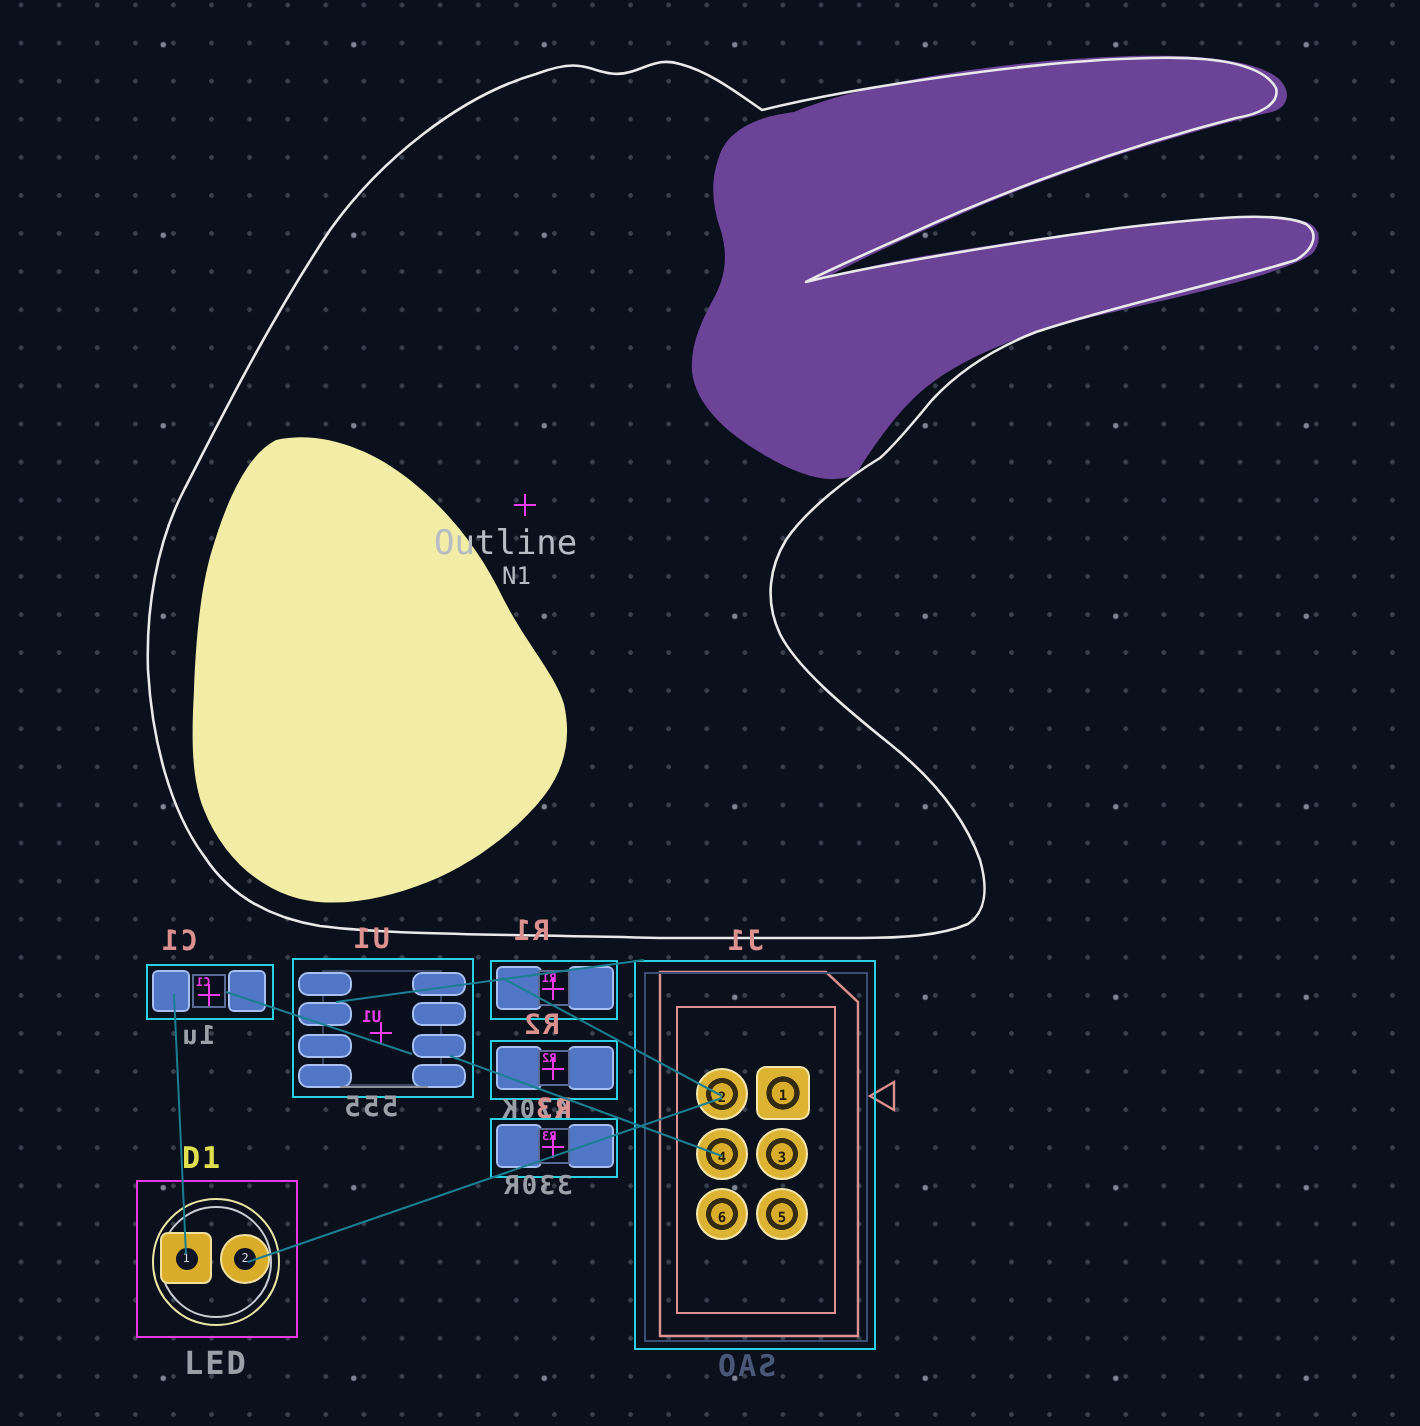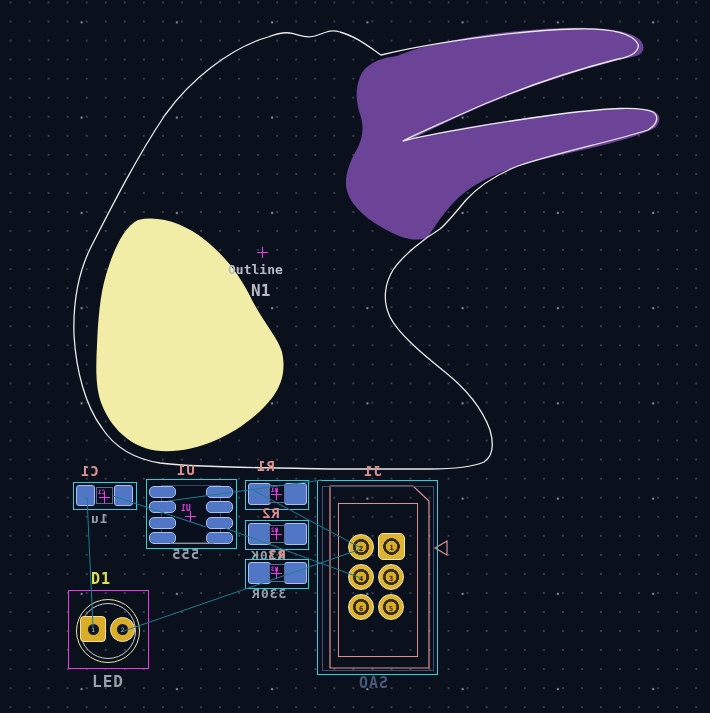--- a/index.html
+++ b/index.html
@@ -74,22 +74,22 @@
          C 110,210 135,160 165,115 C 190,80 230,48 268,37 C 276,34 284,32 290,33 Z"></path>
 
     <path fill="none" stroke="#dc9191" stroke-width="1.2" d="M 330,668 L 330,486 L 413,486 L 429,501 L 429,668 Z"></path>
 
     <path fill="none" stroke="#dc9191" stroke-width="1.2" d="M 447,541 L 435,548 L 447,555 Z"></path>
   </svg>
 
   <div class="abs" style="left:257px;top:247px;">
       <div class="cross"></div>
     </div>
-  <div class="abs" style="left:228px;top:262px;color:#b7bcc4;font-size:13px;font-weight:bold;">Outline</div>
-  <div class="abs" style="left:251px;top:281px;color:#b7bcc4;font-size:16px;font-weight:bold;">N1</div>
+  <div class="abs" style="left:217px;top:262px;color:#b7bcc4;font-size:17px;font-weight:normal;">Outline</div>
+  <div class="abs" style="left:251px;top:281px;color:#b7bcc4;font-size:12px;font-weight:normal;">N1</div>
 
   <div class="abs ref" style="left:80px;top:464px;"><span class="mir">C1</span></div>
   <div class="abs courtyard" style="left:73px;top:482px;width:62px;height:26px;"></div>
   <div class="abs cpad" style="left:76px;top:485px;width:19px;height:21px;"></div>
   <div class="abs cpad" style="left:114px;top:485px;width:19px;height:21px;"></div>
   <div class="abs fabbox" style="left:96px;top:487px;width:17px;height:17px;"></div>
   <div class="abs tinyref" style="left:98px;top:489px;"><span class="mir">C1</span></div>
   <div class="abs" style="left:99px;top:492px;">
       <div class="cross"></div>
     </div>

